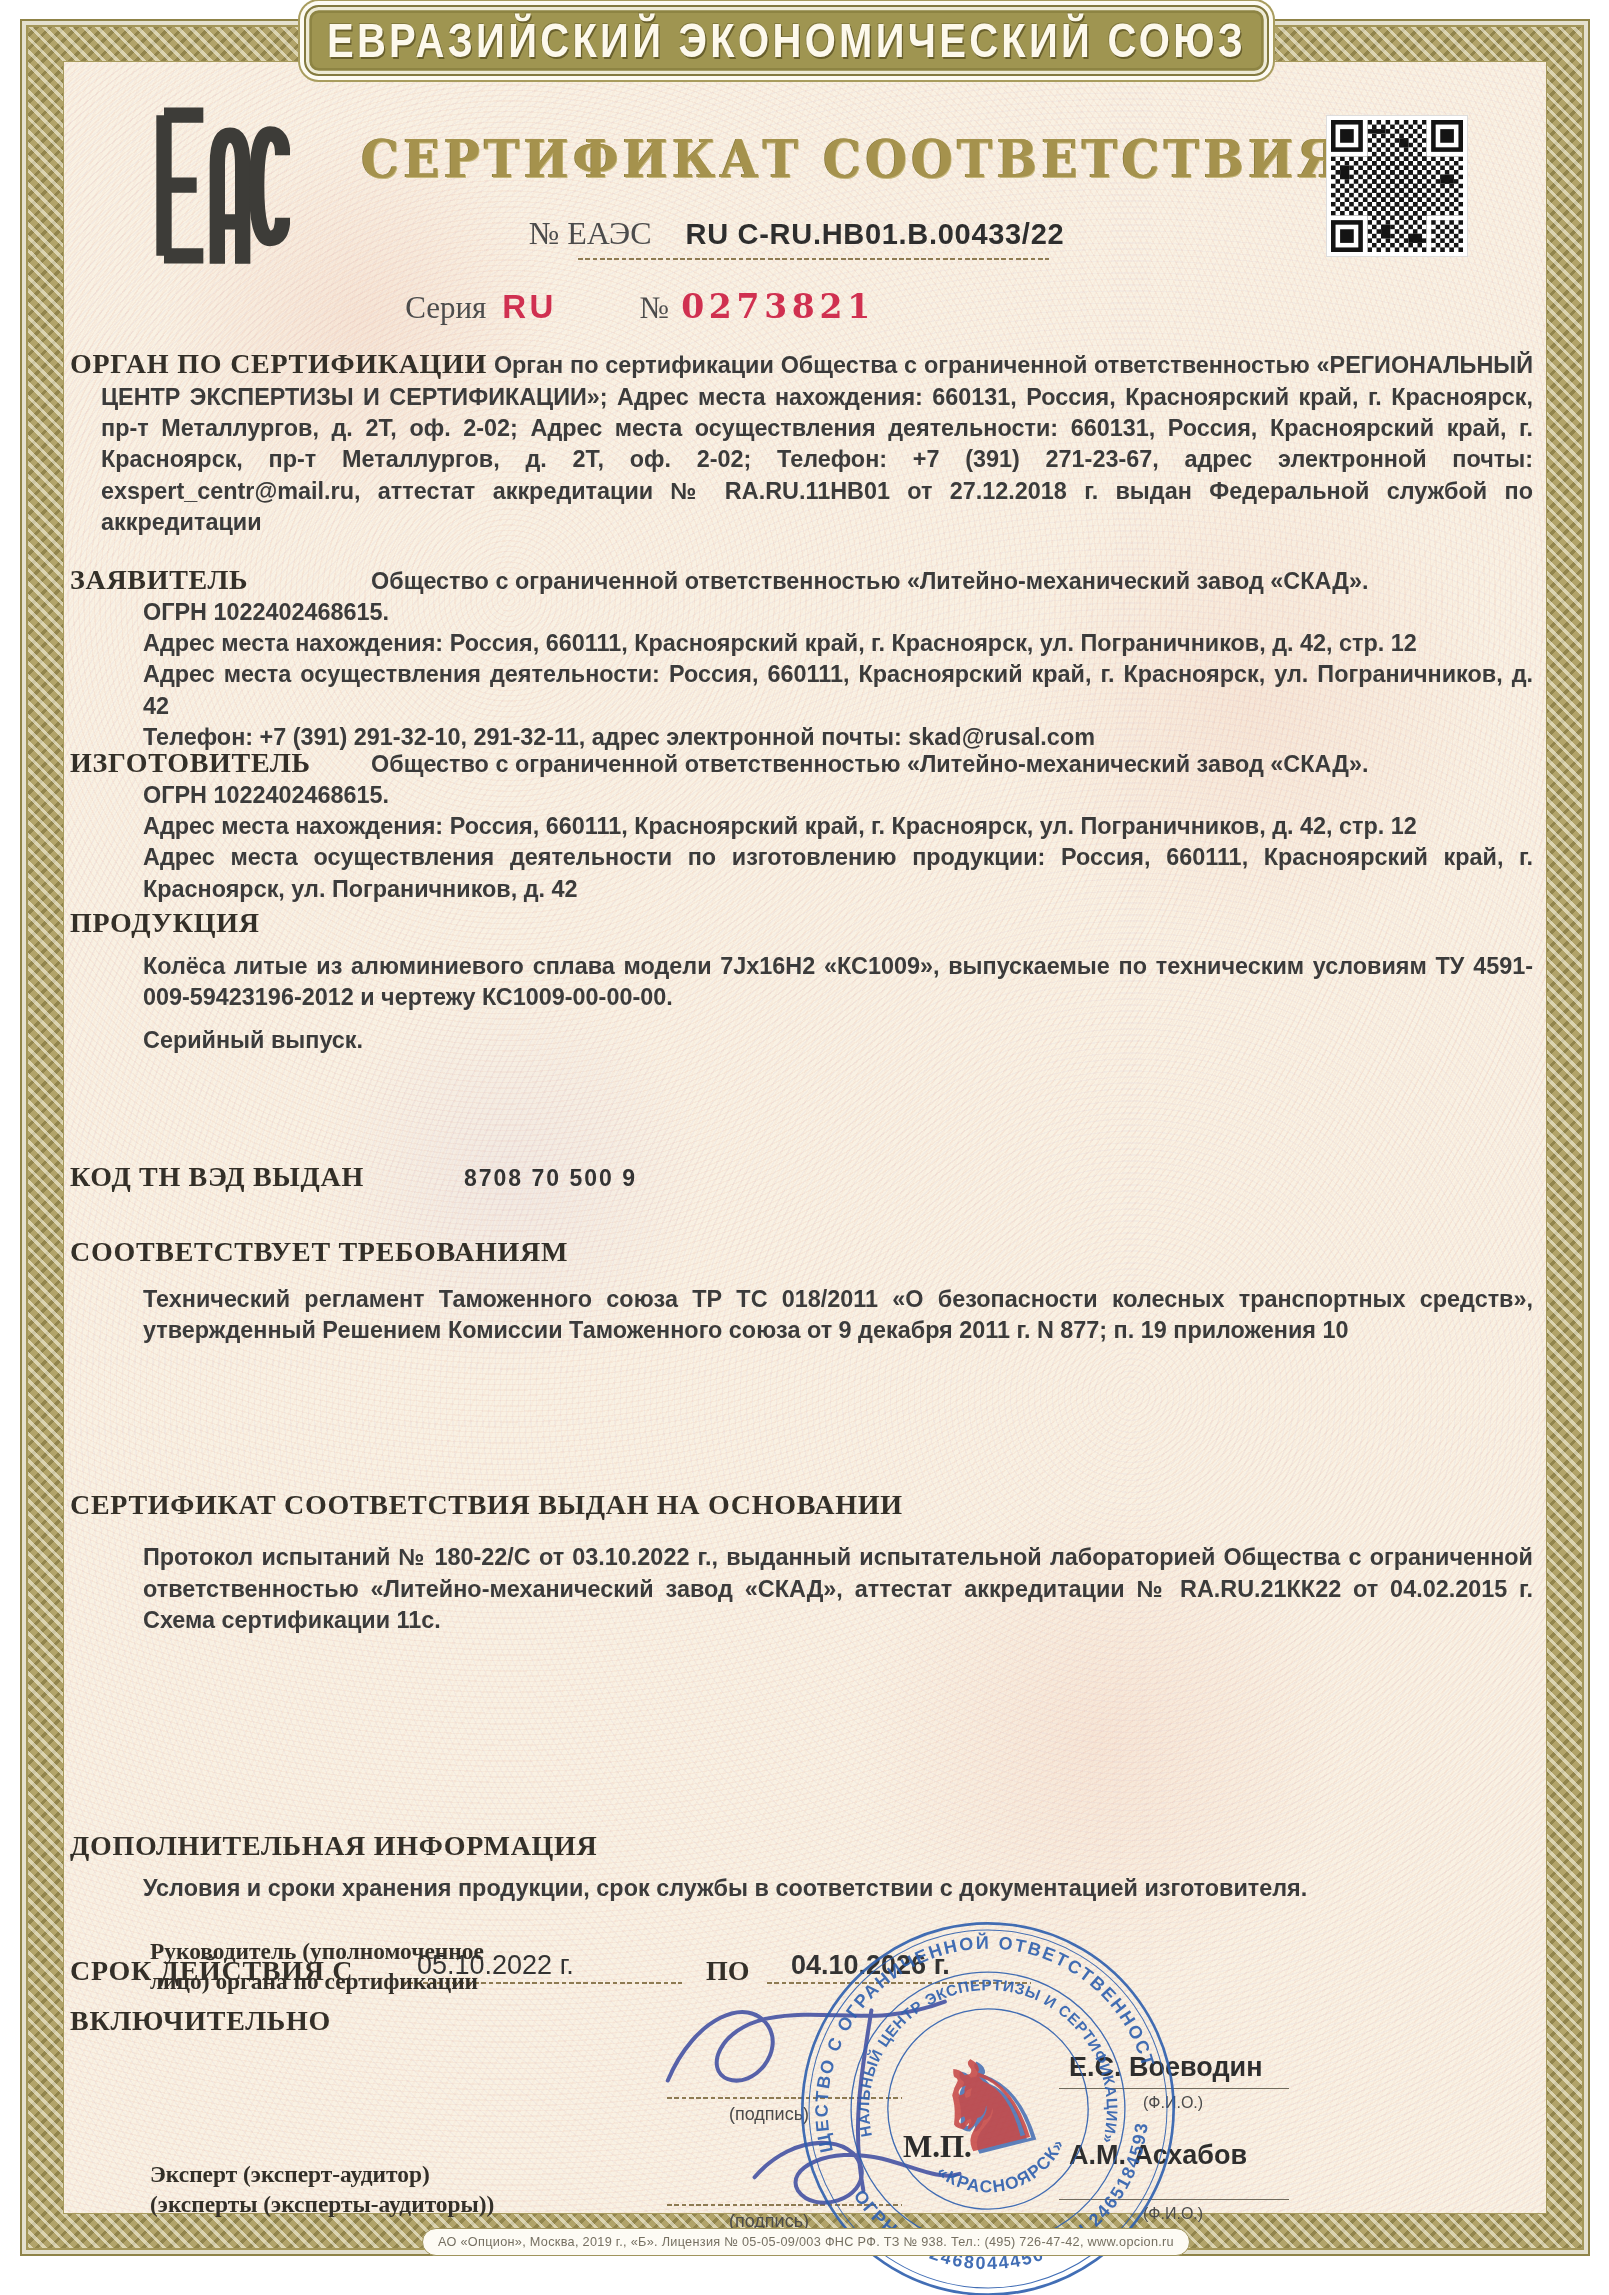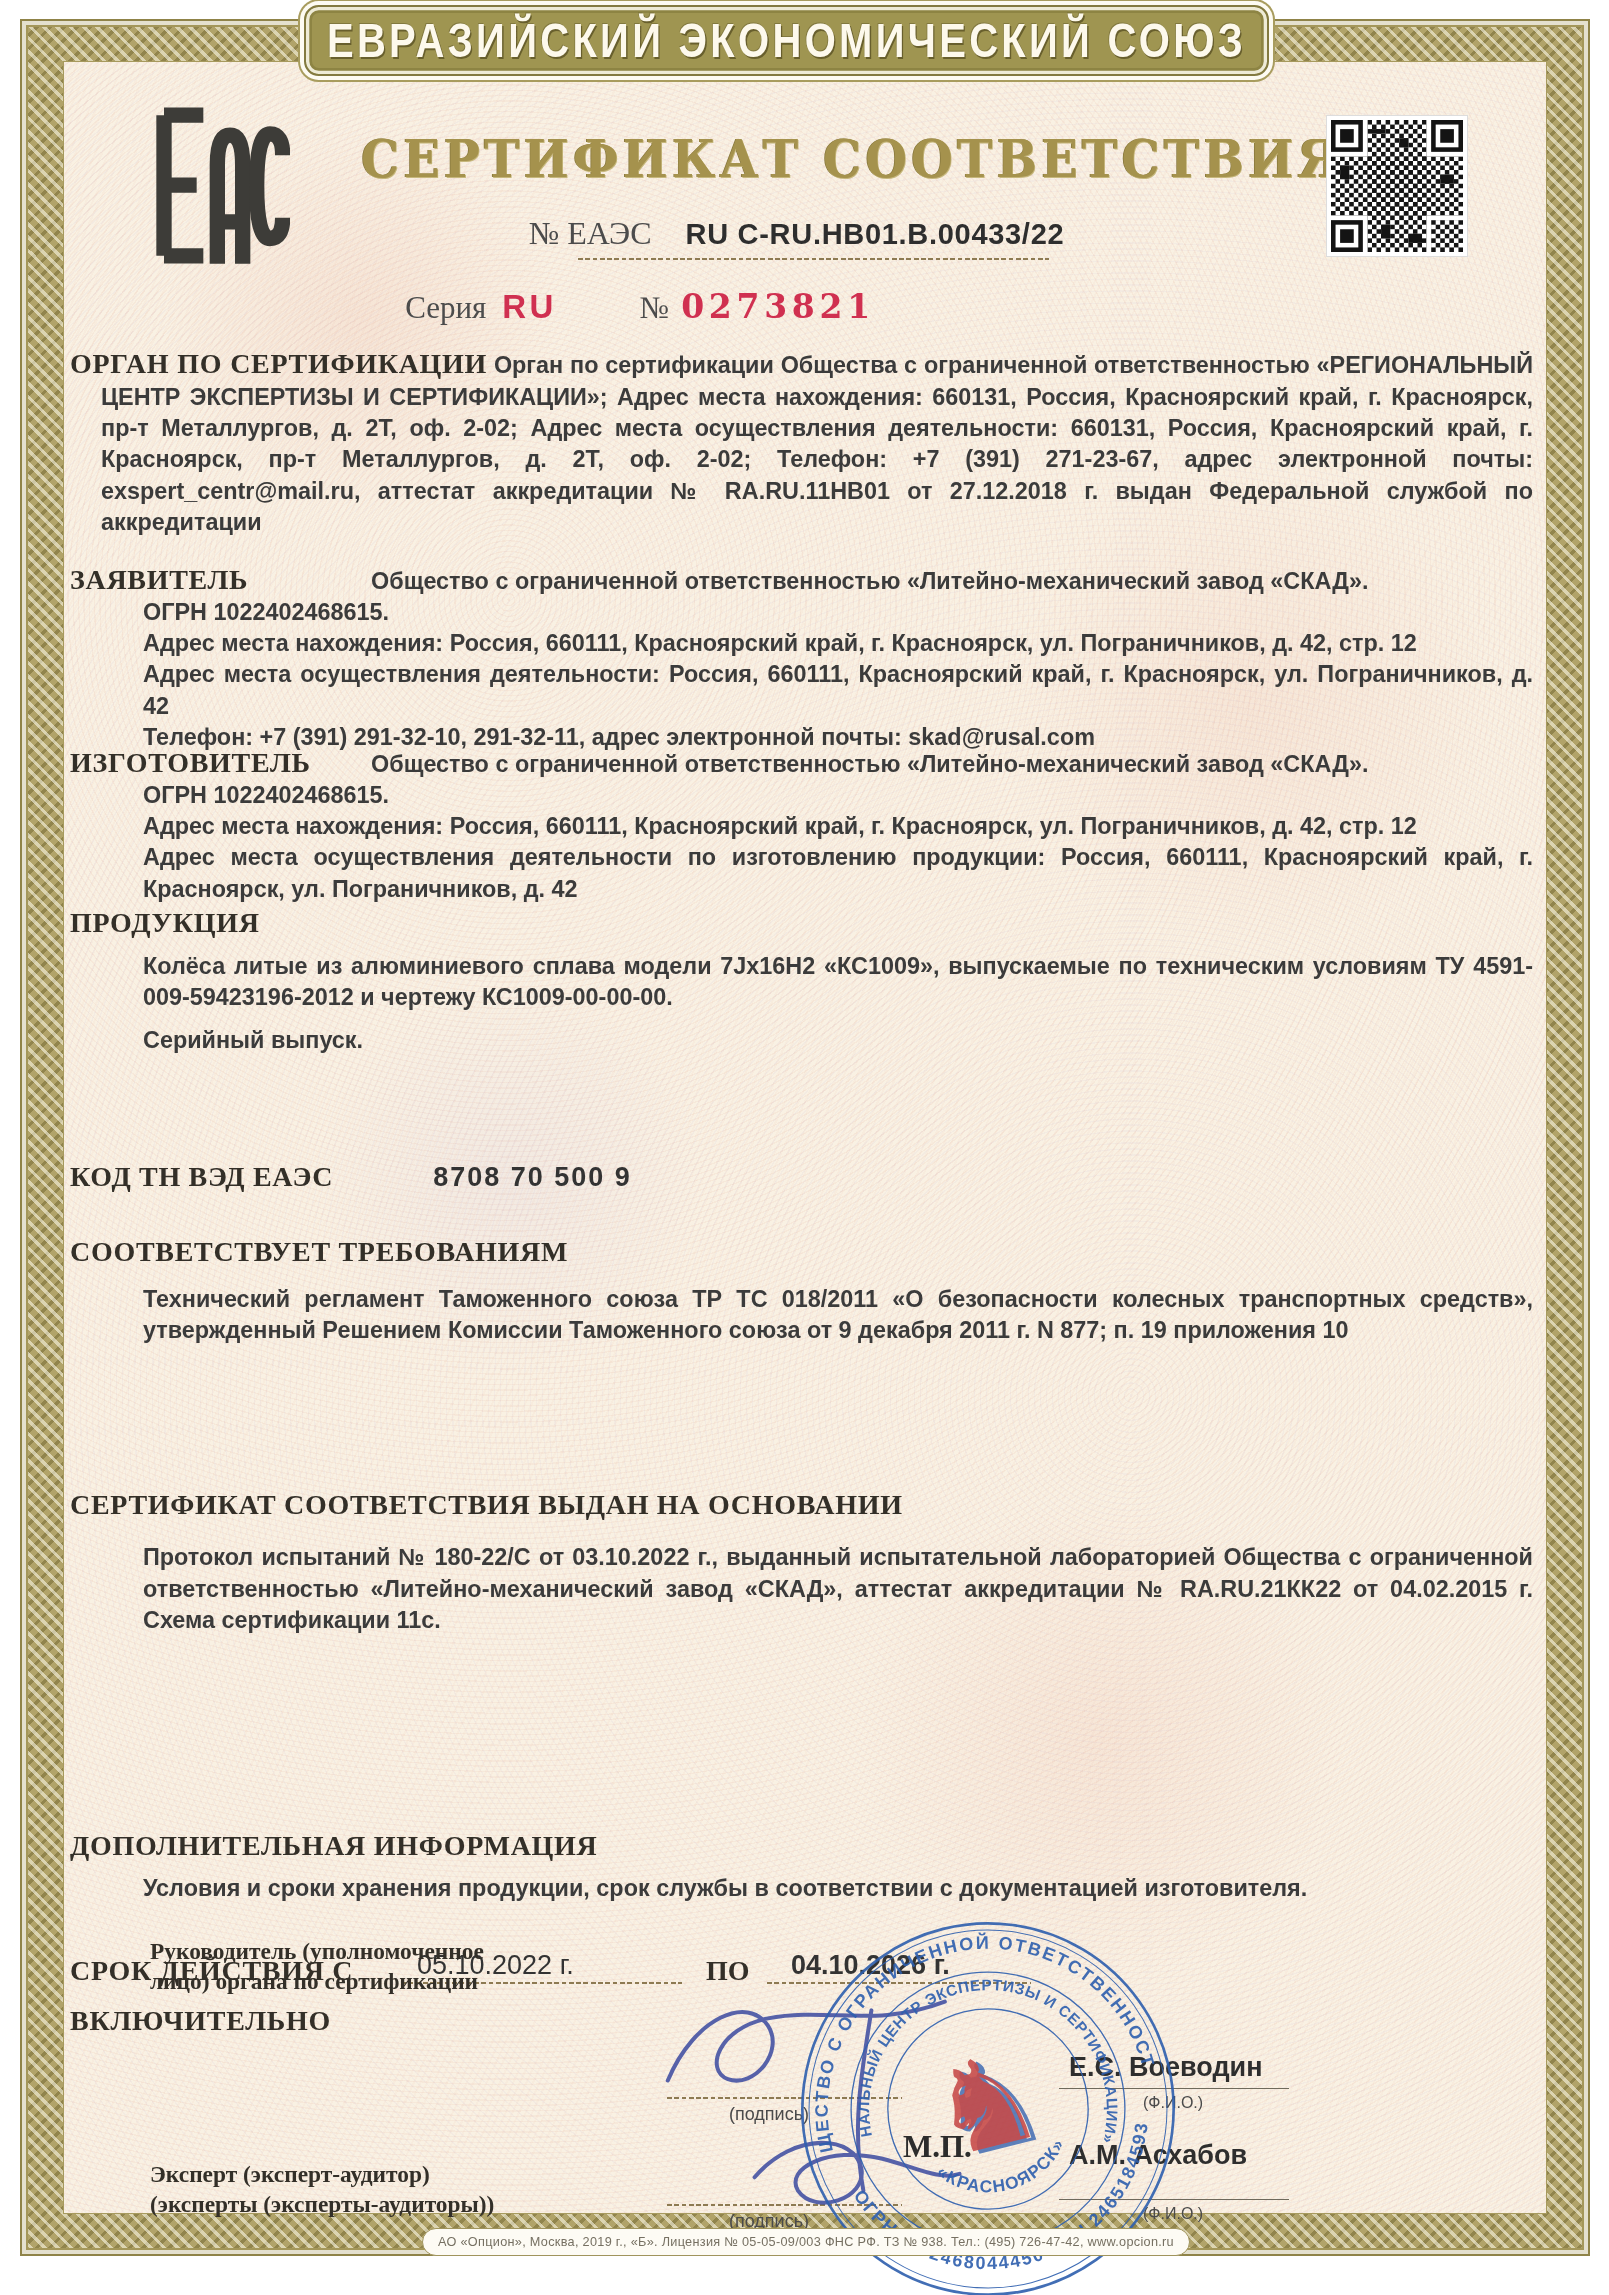--- a/index.html
+++ b/index.html
@@ -73,21 +73,21 @@
   .name-row{display:flex;align-items:baseline}
   .name-row .slabel{flex:none;width:301px}
   .name-row .body{flex:1;text-align:left}
 
   .s-org{top:345px}
   .s-app{top:564px}
   .s-man{top:747px}
   .s-prod{top:907px}
   .s-prod .body{margin-top:12px}
   .s-tnved{top:1161px;display:flex;align-items:baseline}
-  .tnved-val{font-weight:bold;font-size:27px;color:#333;letter-spacing:2px;margin-left:100px}
+  .tnved-val{font-weight:bold;font-size:23px;color:#333;letter-spacing:2px;margin-left:100px}
   .s-req{top:1236px}
   .s-req .body{margin-top:16px}
   .s-basis{top:1489px}
   .s-basis .body{margin-top:21.4px}
   .s-add{top:1830px}
   .s-add .body{margin-top:10.7px}
 
   .s-valid{top:1950px;height:114px}
   .v-label{position:absolute;left:0;top:5.3px}
   .v-from{position:absolute;left:347px;top:0;font-weight:normal;font-size:27px;color:#333}
@@ -210,21 +210,21 @@
     <p class="body indent">Адрес места осуществления деятельности по изготовлению продукции: Россия, 660111, Красноярский край, г. Красноярск, ул. Пограничников, д. 42</p>
   </div>
 
   <div class="sec s-prod">
     <div class="slabel">ПРОДУКЦИЯ</div>
     <p class="body indent">Колёса литые из алюминиевого сплава модели 7Jx16H2 «КС1009», выпускаемые по техническим условиям ТУ 4591-009-59423196-2012 и чертежу КС1009-00-00-00.</p>
     <p class="body indent">Серийный выпуск.</p>
   </div>
 
   <div class="sec s-tnved">
-    <span class="slabel">КОД ТН ВЭД ЕАЭС</span>
+    <span class="slabel">КОД ТН ВЭД ВЫДАН</span>
     <span class="tnved-val">8708 70 500 9</span>
   </div>
 
   <div class="sec s-req">
     <div class="slabel">СООТВЕТСТВУЕТ ТРЕБОВАНИЯМ</div>
     <p class="body indent">Технический регламент Таможенного союза ТР ТС 018/2011 «О безопасности колесных транспортных средств», утвержденный Решением Комиссии Таможенного союза от 9 декабря 2011 г. N 877; п. 19 приложения 10</p>
   </div>
 
   <div class="sec s-basis">
     <div class="slabel">СЕРТИФИКАТ СООТВЕТСТВИЯ  ВЫДАН НА ОСНОВАНИИ</div>

